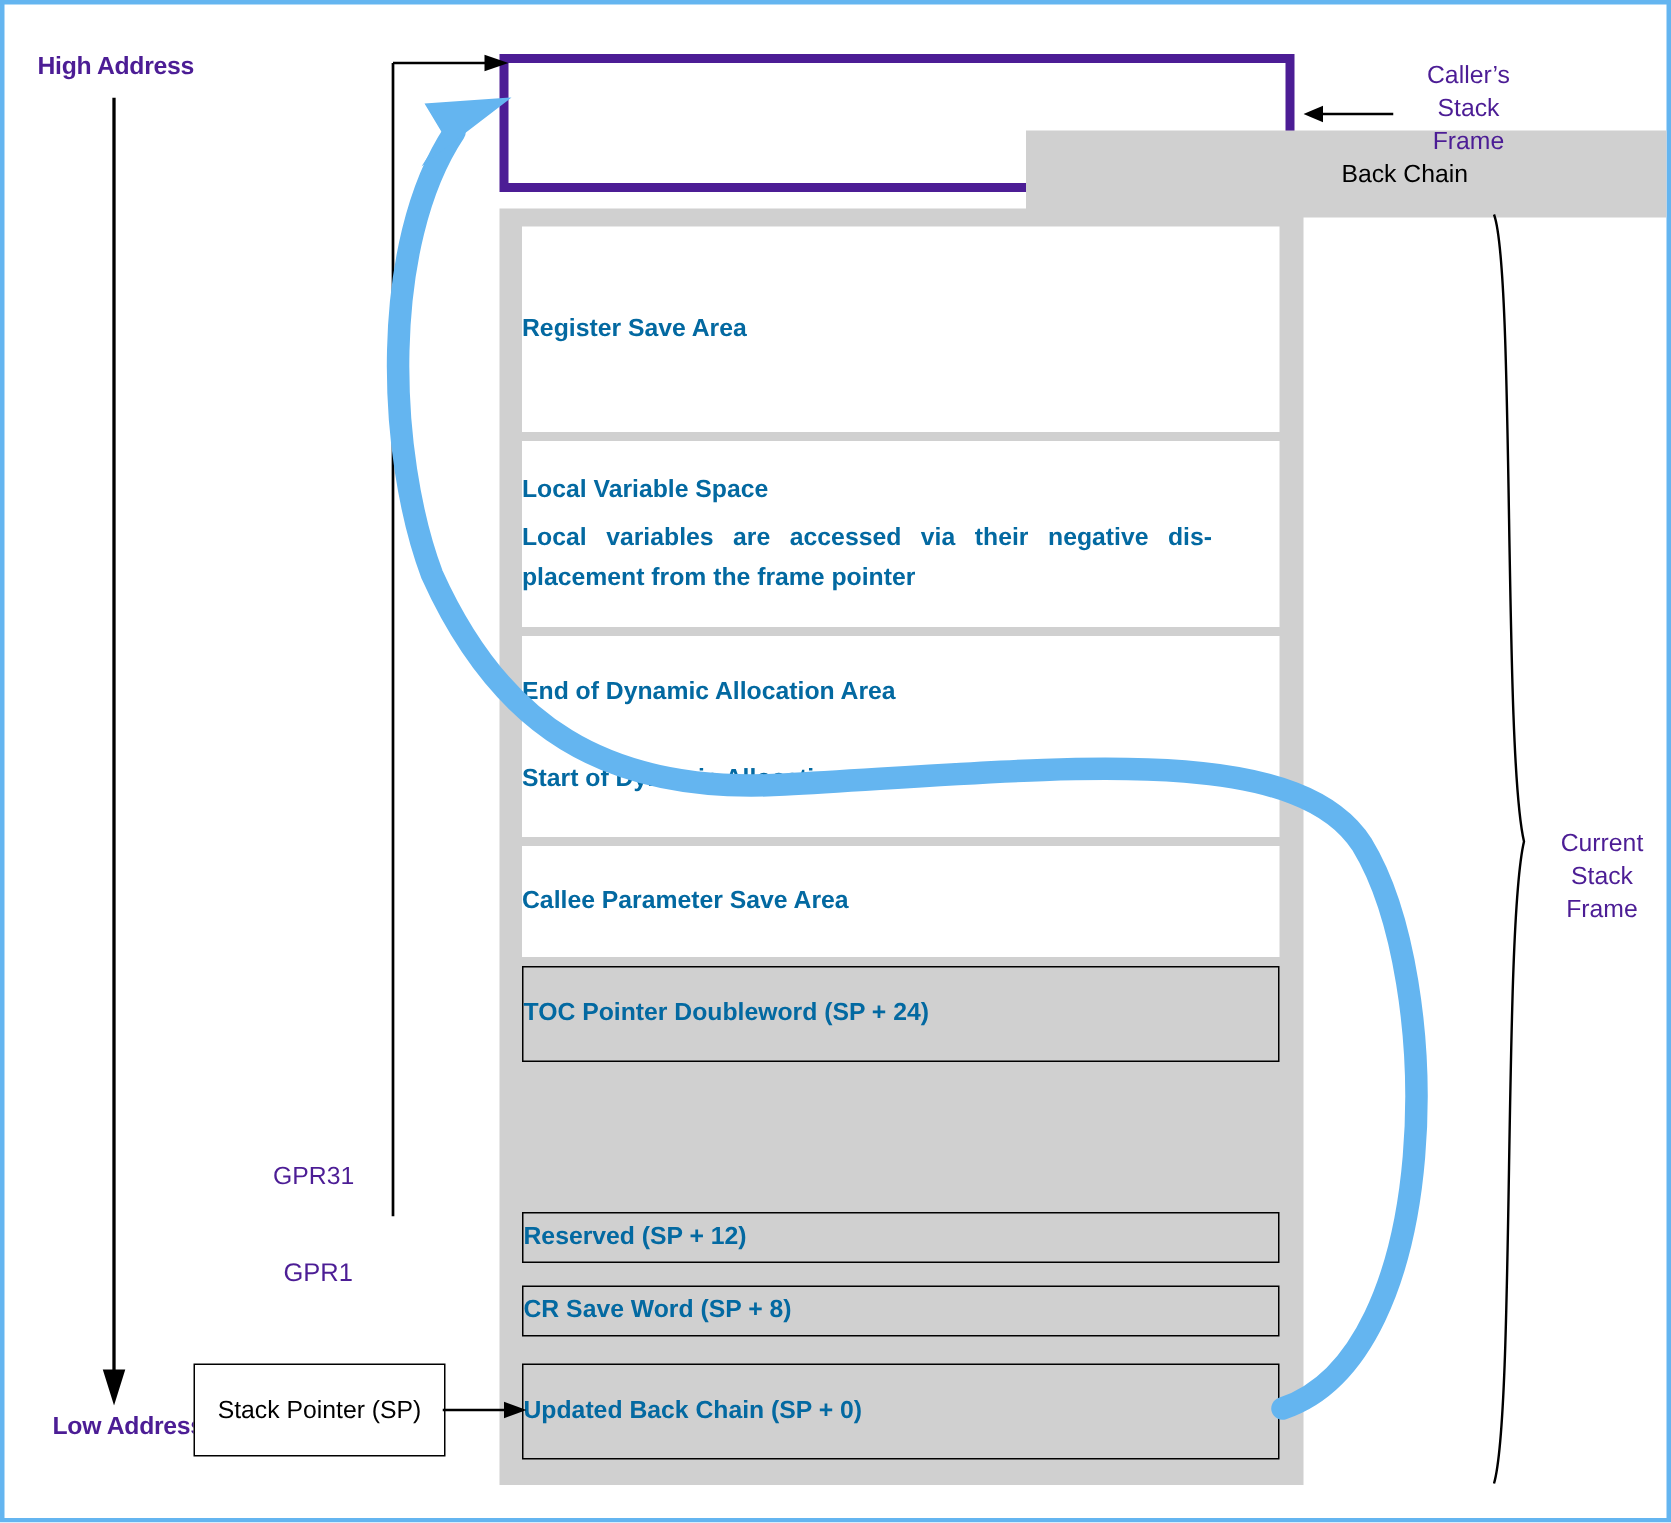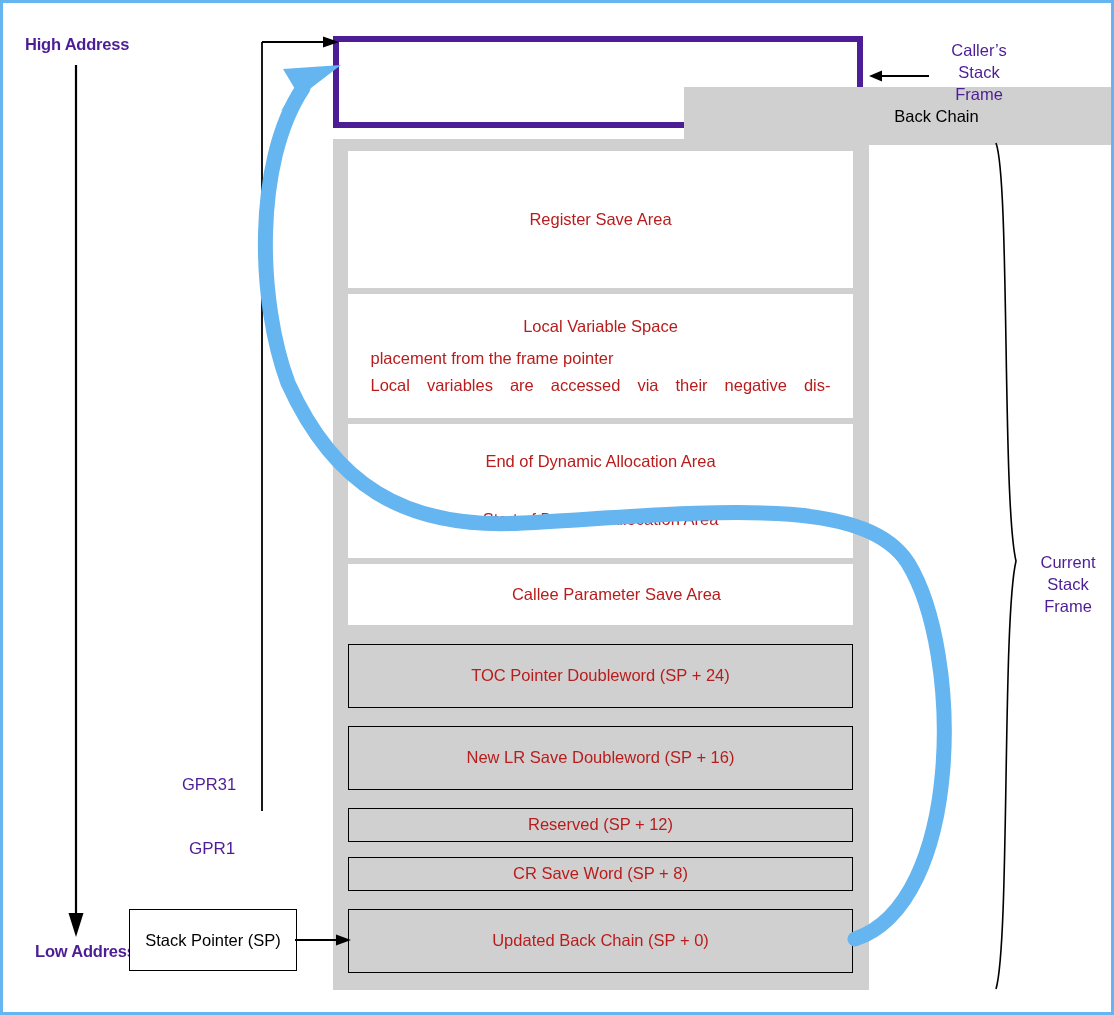--- a/index.html
+++ b/index.html
@@ -71,25 +71,26 @@
     width: 536px; height: 851px;
     background: #d0d0d0;
   }
   .seg {
     position: absolute;
     left: 15px;
     width: 505px;
     box-sizing: border-box;
     display: flex;
     flex-direction: column;
-    align-items: center;
+    align-items: flex-start;
     justify-content: center;
     font-size: 16.5px;
-    color: #b91c1c;
+    color: #0369a1;
     text-align: center;
+    font-weight: bold;
   }
   .seg.white { background: #ffffff; border: none; }
   .seg.gray  { background: #d0d0d0; border: 1.5px solid #000000; }
 
   .seg-line { line-height: 1.55; }
   .seg-just {
     width: 460px;
     text-align: justify;
     text-align-last: justify;
     line-height: 1.62;
@@ -179,40 +180,37 @@
   </div>
 
   <div id="current-frame-container">
 
     <div class="seg white" style="top:12px; height:137px;">
       <span class="seg-line">Register Save Area</span>
     </div>
 
     <div class="seg white" style="top:155px; height:124px;">
       <span class="seg-line" style="margin-bottom:6px;">Local Variable Space</span>
+      <span class="seg-just">Local variables are accessed via their negative dis-</span>
       <span class="seg-just last">placement from the frame pointer</span>
-      <span class="seg-just">Local variables are accessed via their negative dis-</span>
     </div>
 
     <div class="seg white" style="top:285px; height:134px;">
       <span class="seg-line" style="margin-bottom:32px;">End of Dynamic Allocation Area</span>
       <span class="seg-line">Start of Dynamic Allocation Area</span>
     </div>
 
-    <div class="seg white" style="top:425px; height:61px;padding-left:32px;">
+    <div class="seg white" style="top:425px; height:74px;">
       <span class="seg-line">Callee Parameter Save Area</span>
     </div>
 
     <div class="seg gray" style="top:505px; height:64px;">
       <span class="seg-line">TOC Pointer Doubleword (SP + 24)</span>
     </div>
 
-    <div class="seg gray" style="top:587px; height:64px;">
-      <span class="seg-line">New LR Save Doubleword (SP + 16)</span>
-    </div>
 
     <div class="seg gray" style="top:669px; height:34px;">
       <span class="seg-line">Reserved (SP + 12)</span>
     </div>
 
     <div class="seg gray" style="top:718px; height:34px;">
       <span class="seg-line">CR Save Word (SP + 8)</span>
     </div>
 
     <div class="seg gray" style="top:770px; height:64px;">

